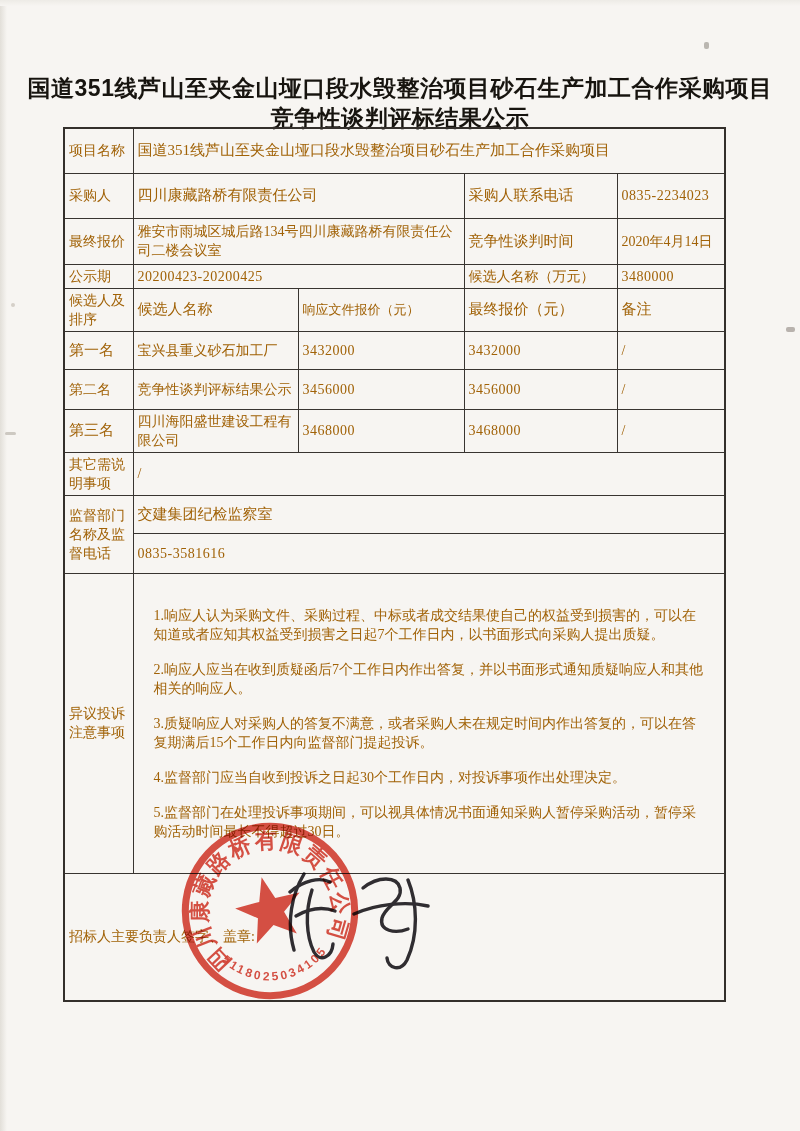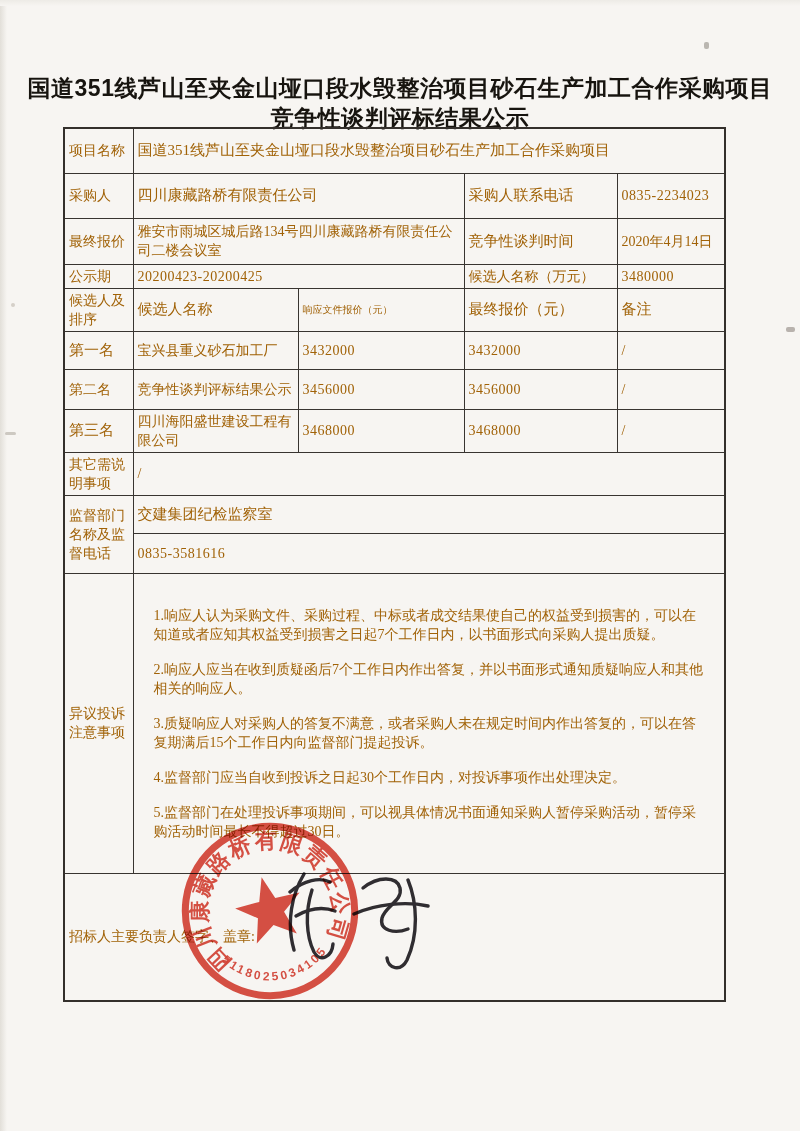--- a/index.html
+++ b/index.html
@@ -96,21 +96,21 @@
     </tr>
     <tr style="height:19px">
       <td class="lbl sm">公示期</td>
       <td colspan="2" class="num sm">20200423-20200425</td>
       <td class="sm" style="font-size:14px">候选人名称（万元）</td>
       <td class="num sm">3480000</td>
     </tr>
     <tr style="height:38px">
       <td class="lbl">候选人及排序</td>
       <td style="font-size:15px">候选人名称</td>
-      <td style="font-size:10px">响应文件报价（元）</td>
+      <td style="font-size:13px">响应文件报价（元）</td>
       <td style="font-size:15px">最终报价（元）</td>
       <td style="font-size:15px">备注</td>
     </tr>
     <tr style="height:38px">
       <td class="lbl left" style="font-size:15px">第一名</td>
       <td class="sm">宝兴县重义砂石加工厂</td>
       <td class="num">3432000</td>
       <td class="num">3432000</td>
       <td>/</td>
     </tr>

